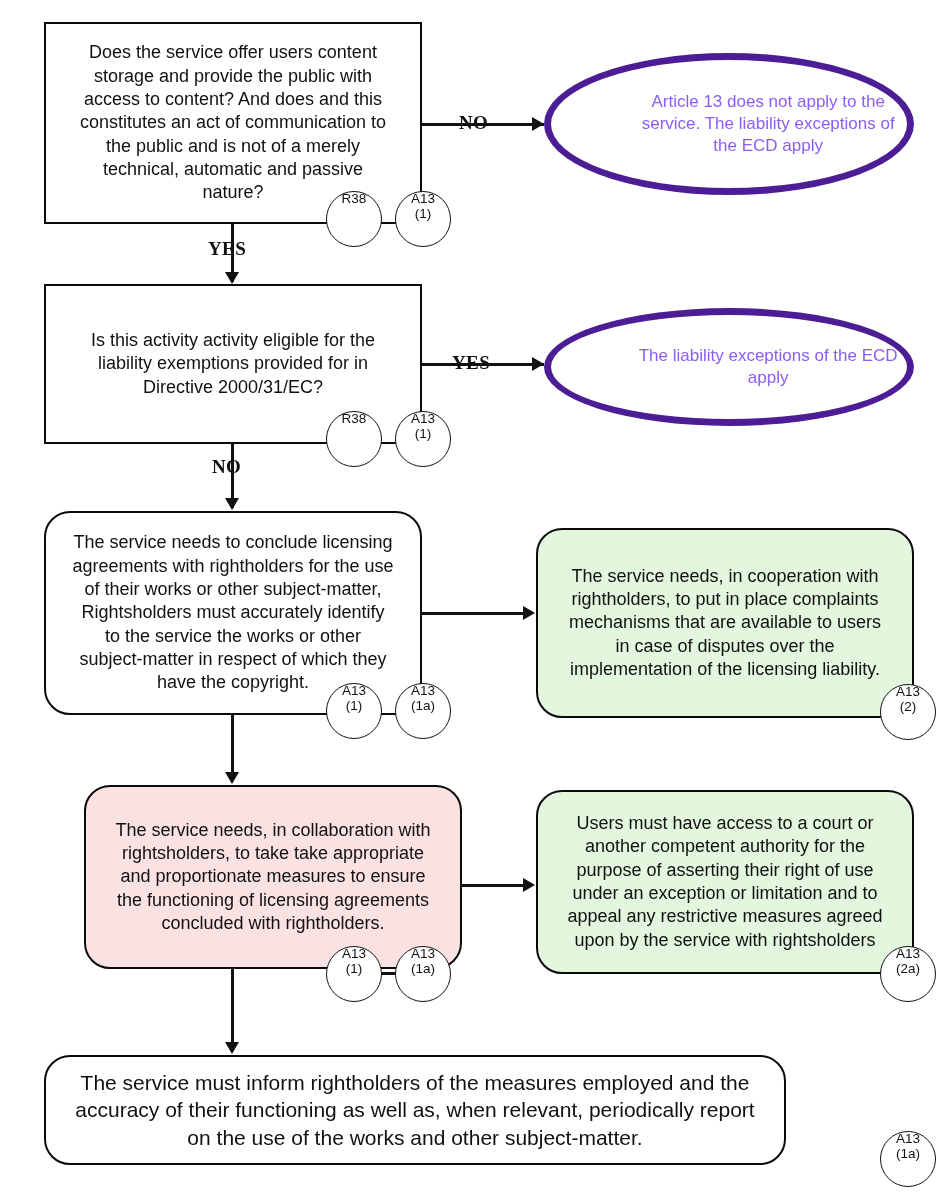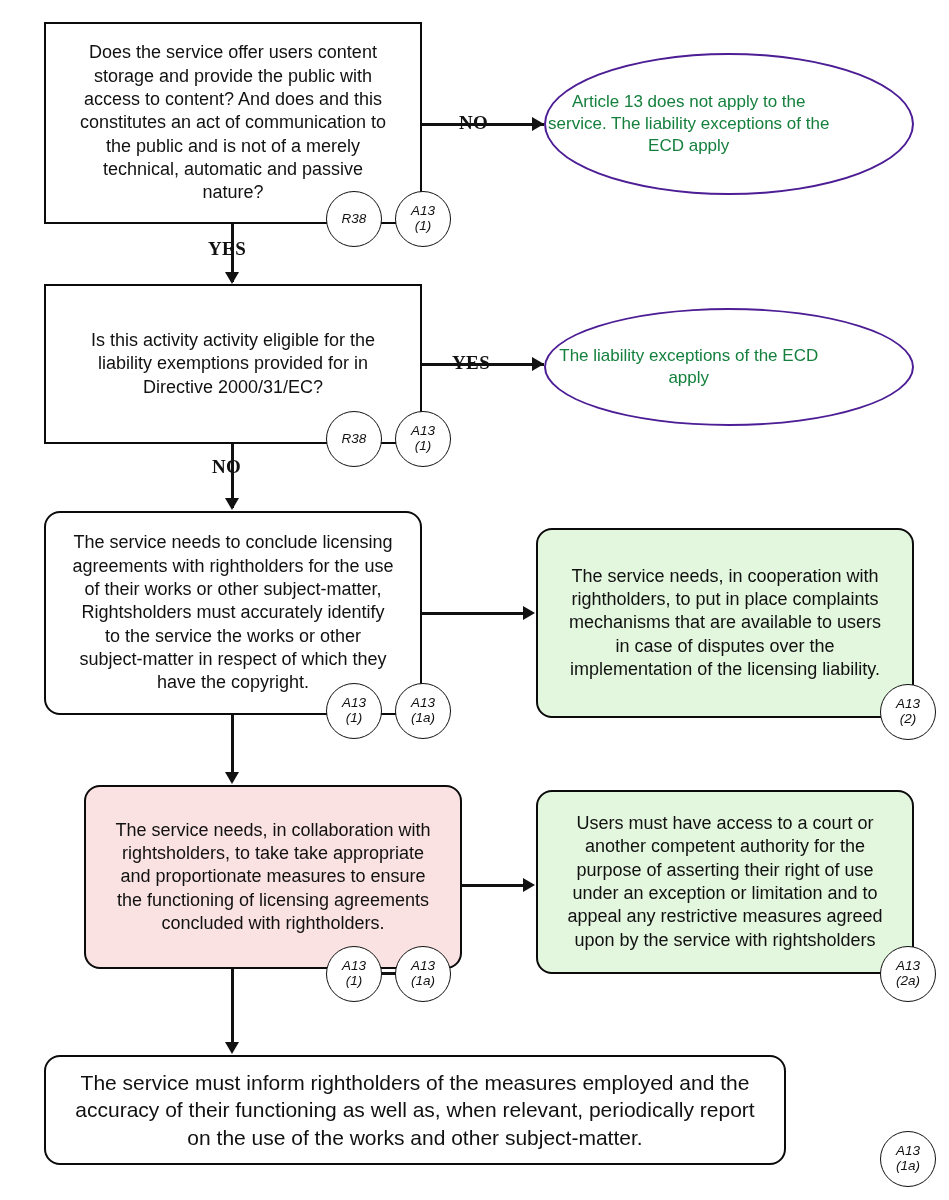--- a/index.html
+++ b/index.html
@@ -31,32 +31,32 @@
     color: #111111;
     z-index: 3;
   }
   .node .txt {
     display: block;
     width: 100%;
     padding: 0 26px;
     line-height: 1.3;
   }
   .sharp { border-radius: 0; }
-  .round { border-radius: 16px; justify-content: center; }
+  .round { border-radius: 26px; justify-content: center; }
   .ellipse {
     position: absolute;
     box-sizing: border-box;
-    border: 2px solid #4c1d95;
+    border: 7px solid #4c1d95;
     border-radius: 50%;
     background: #ffffff;
     display: flex;
     align-items: center;
-    justify-content: flex-start;
+    justify-content: flex-end;
     text-align: center;
-    color: #15803d;
+    color: #8b5cf6;
     z-index: 3;
   }
   .ellipse .txt {
     display: block;
     width: 78%;
     line-height: 1.3;
   }
   .green { background: #e3f6de; }
   .pink  { background: #fbe2e2; }
 
@@ -64,26 +64,24 @@
   .badge {
     position: absolute;
     width: 54px;
     height: 54px;
     border-radius: 50%;
     border: 1.8px solid #111111;
     background: #ffffff;
     display: flex;
     flex-direction: column;
     align-items: center;
-    justify-content: center;
     font-size: 13.5px;
     line-height: 1.08;
     color: #111111;
     z-index: 6;
-    font-style: italic;
   }
   .badge span { display: block; }
 
   
   .hline, .vline {
     position: absolute;
     background: #111111;
     z-index: 2;
   }
   .hline { height: 2.5px; }

